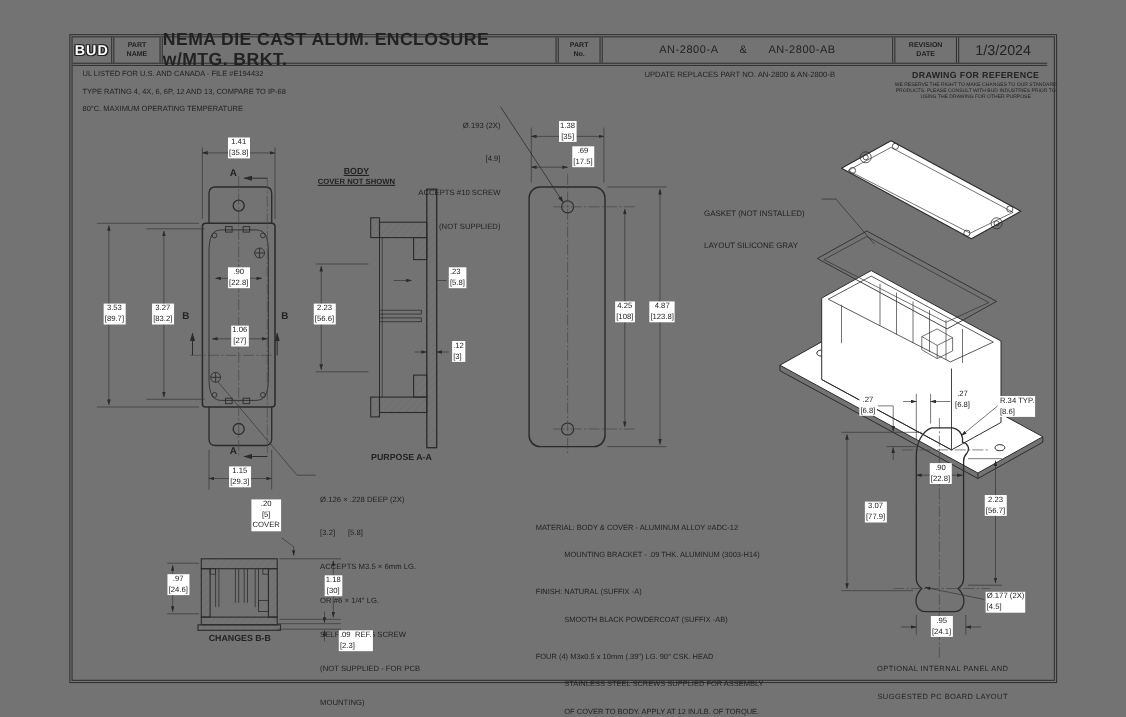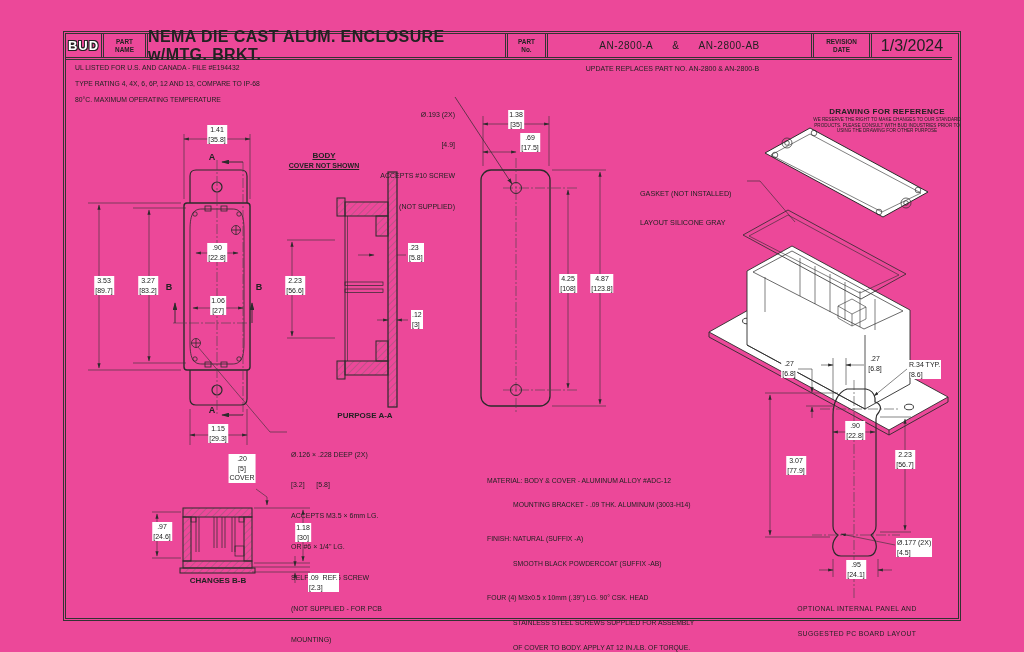--- a/index.html
+++ b/index.html
@@ -1,43 +1,43 @@
 <!DOCTYPE html>
 <html><head>
 <meta charset="utf-8">
 <style>
   html,body{margin:0;padding:0;background:#fff;}
-  .sheet{position:relative;width:1024px;height:652px;background:#ec4899;overflow:hidden;
+  .sheet{position:relative;width:1024px;height:652px;background:#737373;overflow:hidden;
          font-family:"Liberation Sans",sans-serif;color:#222;}
   .sheet-border{position:absolute;left:63px;top:31px;width:892px;height:584px;border:3px double #333;}
   .titlebar{position:absolute;left:66px;top:34px;width:886px;height:23px;display:flex;
             border-bottom:3px double #333;}
   .cell{display:flex;flex-direction:column;align-items:center;justify-content:center;
         border-right:3px double #333;box-sizing:border-box;}
   .cell:last-child{border-right:none;}
   .logo{width:38px;font-size:13px;font-weight:800;letter-spacing:1px;color:#fff;
         text-shadow:-1px -1px 0 #222,1px -1px 0 #222,-1px 1px 0 #222,1px 1px 0 #222;}
   .twoline{font-size:6.4px;line-height:7.5px;font-weight:bold;}
   .w-pn{width:44px;} .w-title{width:360px;} .w-no{width:40px;} .w-nums{width:266px;}
   .w-rev{width:58px;} .w-date{flex:1;}
   .sheet-title{font-size:16px;letter-spacing:.4px;font-weight:bold;}
   .partnums{font-size:10px;white-space:pre;letter-spacing:.5px;}
-  .datecell{font-size:16px;}
+  .datecell{font-size:13px;}
   .lab{position:absolute;font-size:6.8px;line-height:8.2px;white-space:pre;}
   .note{position:absolute;font-size:7px;line-height:10.3px;white-space:pre;}
   .note.right{text-align:right;}
   .dim{position:absolute;transform:translateX(-50%);display:flex;flex-direction:column;
        align-items:center;background:#fff;font-size:7px;line-height:9.5px;
        padding:0 1px;white-space:pre;text-align:center;}
   .dim.la{transform:none;align-items:flex-start;text-align:left;}
   .mark{position:absolute;transform:translateX(-50%);font-weight:bold;font-size:9px;}
   .vtitle{position:absolute;transform:translateX(-50%);font-weight:bold;font-size:8px;white-space:nowrap;}
   .und{text-decoration:underline;}
   .refbox{position:absolute;left:811px;top:64px;width:152px;text-align:center;}
-  .reftitle{font-size:8px;font-weight:bold;letter-spacing:.3px;margin-top:43px;}
+  .reftitle{font-size:8px;font-weight:bold;letter-spacing:.3px;}
   .reftext{font-size:4.6px;line-height:5.6px;margin-top:1px;}
   .updnote{position:absolute;left:560px;top:65px;width:225px;text-align:center;font-size:7px;}
   .notes{position:absolute;left:487px;top:460px;font-size:6.8px;line-height:8.3px;white-space:pre;}
   .notes .ind{padding-left:26px;}
   .notes .g{margin-top:9px;}
   svg.art{position:absolute;left:0;top:0;}
 </style>
 </head>
 <body>
 

